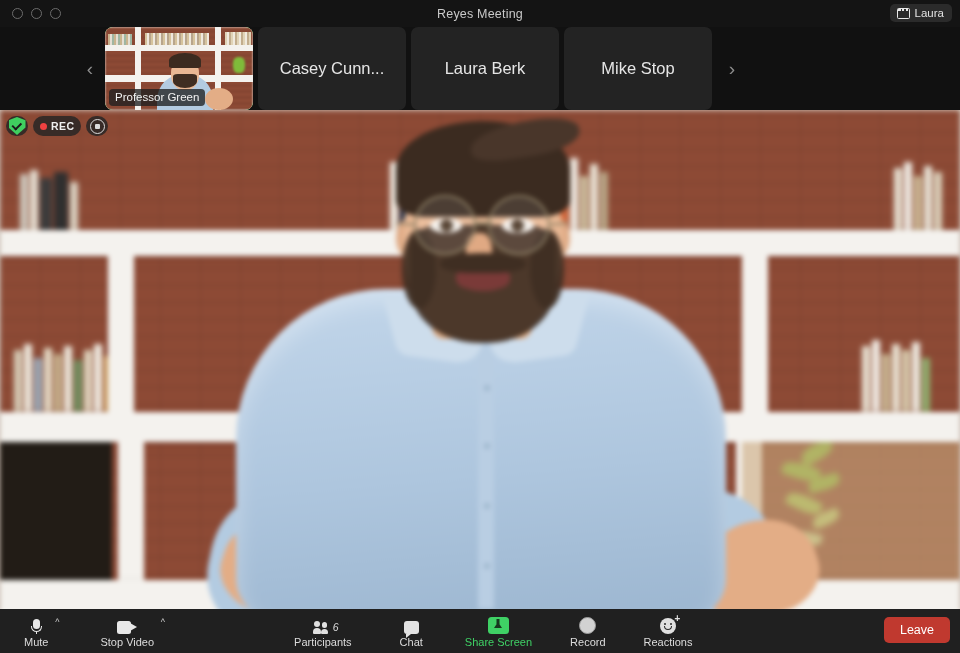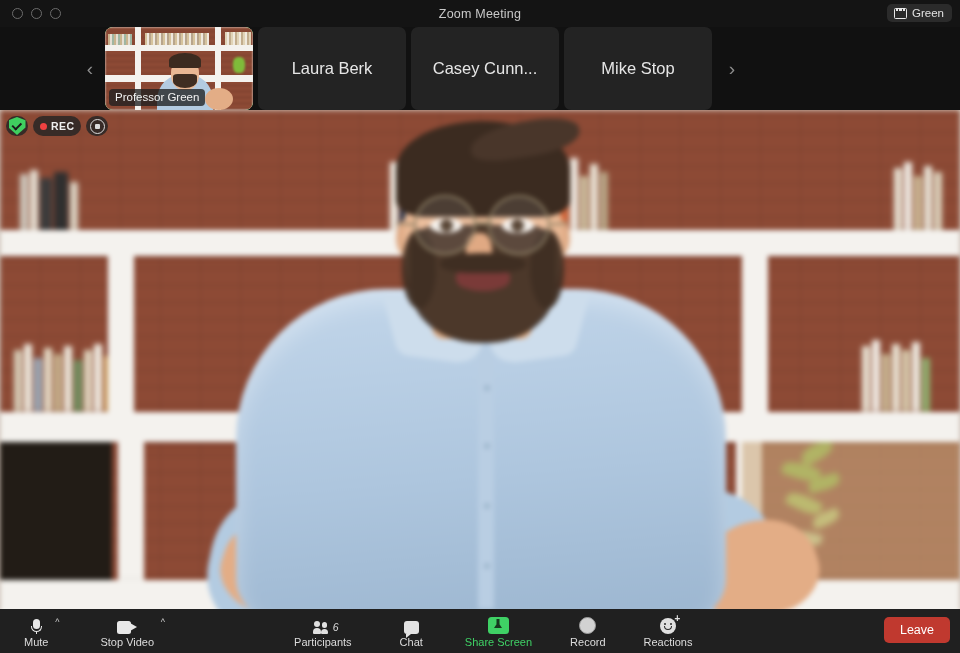--- a/index.html
+++ b/index.html
@@ -276,29 +276,29 @@
 <body>
 
 <div id="app">
 
   <div class="titlebar">
     <div class="traffic">
       <span class="dot"></span>
       <span class="dot"></span>
       <span class="dot"></span>
     </div>
-    <div class="title-text">Zoom Meeting</div>
+    <div class="title-text">Reyes Meeting</div>
     <div class="view-btn">
       <span class="view-ico">
         <i class="frame"></i>
           <i class="b1"></i>
           <i class="b2"></i>
           <i class="b3"></i>
       </span>
-      <span>Green</span>
+      <span>Laura</span>
     </div>
   </div>
 
   <div class="filmstrip">
     <div class="arrow left">‹</div>
     <div class="tiles">
 
 
       <div class="tile active">
         <div class="thumb-prof">
@@ -315,25 +315,25 @@
           <div style="position:absolute;left:52px;bottom:0;width:56px;height:36px;background:#b3cbe1;border-radius:26px 26px 0 0;"></div>
           <div style="position:absolute;left:66px;bottom:20px;width:28px;height:32px;background:#e9b894;border-radius:46%;"></div>
           <div style="position:absolute;left:64px;bottom:42px;width:32px;height:15px;background:#3b2b20;border-radius:50% 50% 14% 14%;"></div>
           <div style="position:absolute;left:68px;bottom:22px;width:24px;height:14px;background:#3f2e22;border-radius:20% 20% 50% 50%;"></div>
           <div style="position:absolute;left:100px;bottom:0;width:28px;height:22px;background:#e3ad86;border-radius:50%;"></div>
         </div>
         <div class="namebar">Professor Green</div>
       </div>
 
       <div class="tile novideo">
+        <span class="nm">Casey Cunn...</span>
+      </div>
+
+      <div class="tile novideo">
         <span class="nm">Laura Berk</span>
-      </div>
-
-      <div class="tile novideo">
-        <span class="nm">Casey Cunn...</span>
       </div>
 
       <div class="tile novideo">
         <span class="nm">Mike Stop</span>
       </div>
 
     </div>
     <div class="arrow right">›</div>
   </div>
 

